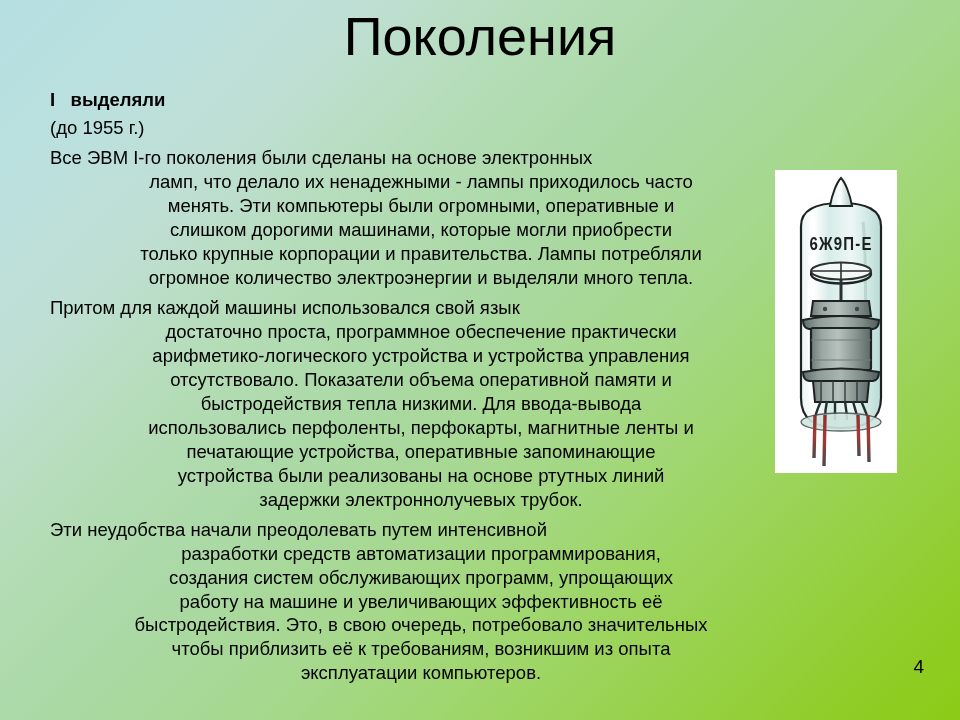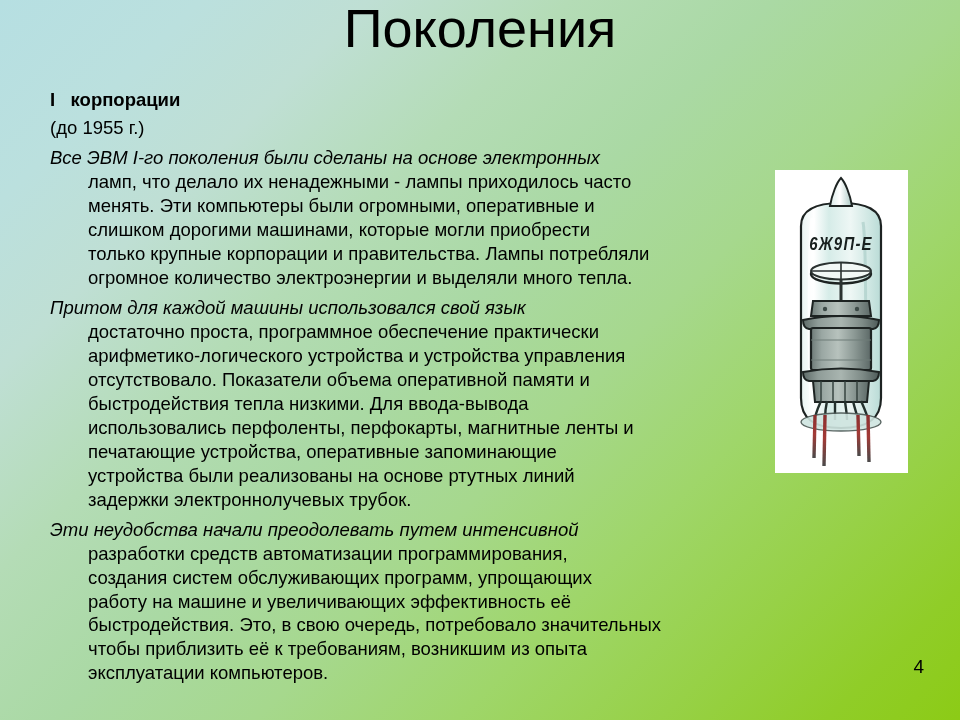--- a/index.html
+++ b/index.html
@@ -28,21 +28,21 @@
         #a6d88d 58%,
         #9fd66a 70%,
         #97d147 82%,
         #90cd28 92%,
         #8ccb16 100%);
   }
 
   
   #title {
     position: absolute;
-    left: 0; top: 0;
+    left: 0; top: 8px;
     width: 960px;
     text-align: center;
     font-size: 54px;
     font-weight: 400;
     color: #000;
     letter-spacing: 0px;
     line-height: 1.05;
     white-space: nowrap;
   }
 
@@ -71,33 +71,32 @@
   }
   .para {
     font-size: 18.5px;
     font-weight: normal;
     color: #000;
     line-height: 1.295;
     margin: 0 0 6px 0;
     text-indent: 0;
     padding-left: 38px;
   }
-  .para .l1 { display: block; margin-left: -38px; font-style: italic; }
-  .para .ln { display: block; }
+  .para .l1 { display: block; margin-left: -38px; }
+  .para .ln { display: block; text-align: center; }
 
   
   #tube-figure {
     position: absolute;
     left: 775px;
     top: 170px;
-    width: 133px;
+    width: 122px;
     height: 303px;
     background: #ffffff;
     overflow: hidden;
-    font-style: italic;
   }
   #tube-figure svg { display: block; }
 
   
   #page-number {
     position: absolute;
     right: 36px;
     bottom: 42px;
     font-size: 19px;
     color: #000;
@@ -106,21 +105,21 @@
 </style>
 </head>
 <body>
 
 <div id="slide">
 
   <div id="title">Поколения</div>
 
   <div id="body-col">
 
-    <div class="head-line">I   корпорации</div>
+    <div class="head-line">I   выделяли</div>
 
     <div class="sub-line">(до 1955 г.)</div>
 
     <p class="para">
       <span class="l1"> Все ЭВМ I-го поколения  были  сделаны  на основе электронных</span>
       <span class="ln">ламп,  что делало  их ненадежными  -  лампы  приходилось  часто</span>
       <span class="ln">менять.  Эти компьютеры  были  огромными,  оперативные  и</span>
       <span class="ln">слишком  дорогими  машинами,  которые могли  приобрести</span>
       <span class="ln">только крупные  корпорации  и правительства.  Лампы потребляли</span>
       <span class="ln">огромное количество электроэнергии  и выделяли  много тепла.</span>

